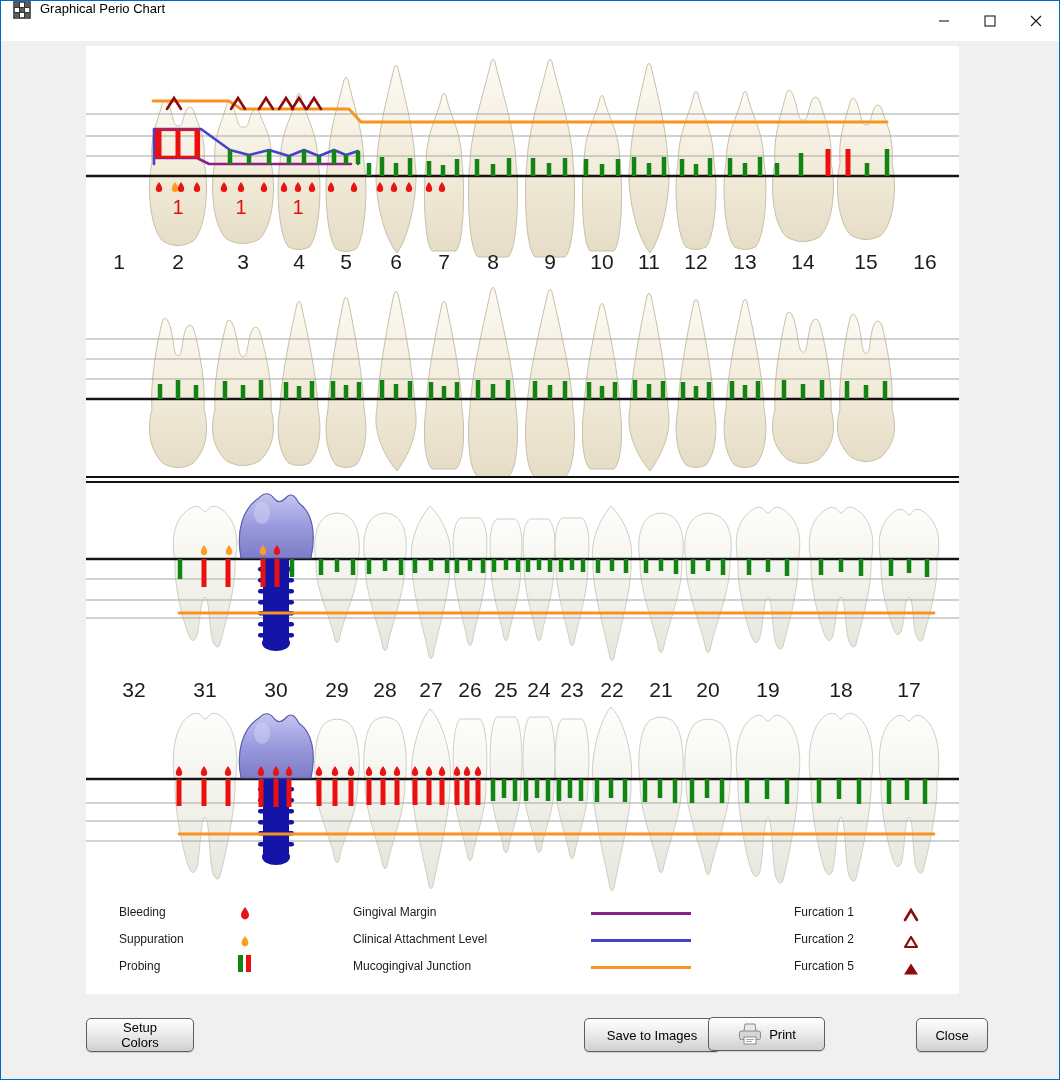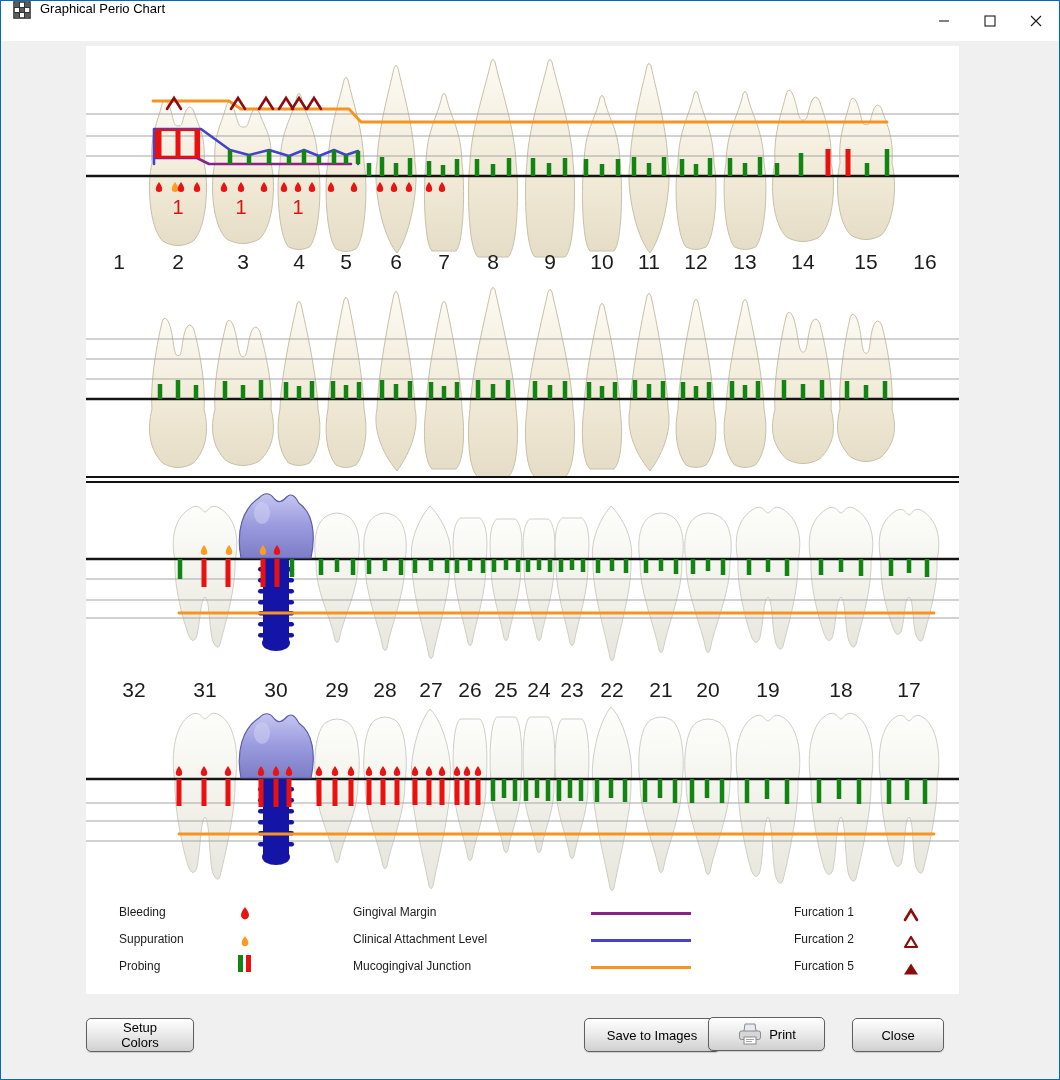--- a/index.html
+++ b/index.html
@@ -497,17 +497,17 @@
     <span style="display:inline-flex">
       <svg width="26" height="22" viewBox="0 0 26 22">
         <path d="M7,8 L8,1 H18 L19,8" fill="#e9e9f2" stroke="#8a8a8a" stroke-width="1"></path>
         <rect x="2.5" y="8" width="21" height="8.5" rx="2" fill="#d6d6d6" stroke="#8a8a8a" stroke-width="1"></rect>
         <rect x="7" y="14" width="12" height="7" fill="#ffffff" stroke="#8a8a8a" stroke-width="1"></rect>
         <path d="M9,16.5 H17 M9,18.5 H15" stroke="#9a9a9a" stroke-width="0.9"></path>
       </svg>
     </span>
     <span>Print</span>
   </button>
-  <button class="btn" style="left:851px;top:1017px;width:92px">
+  <button class="btn" style="left:915px;top:1017px;width:72px">
     <span>Close</span>
   </button>
 
 </div>
 
 </body></html>

